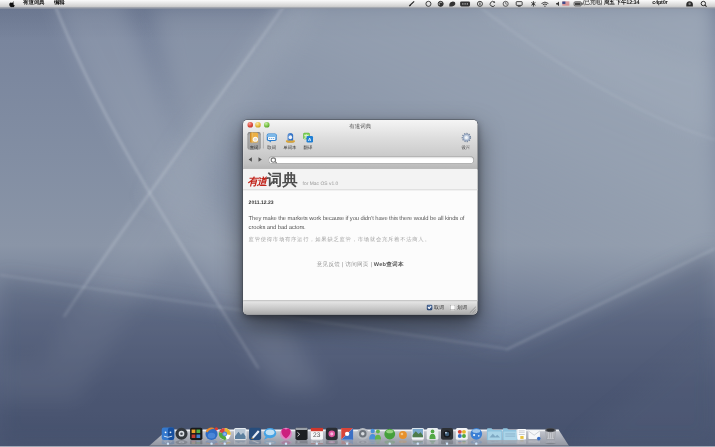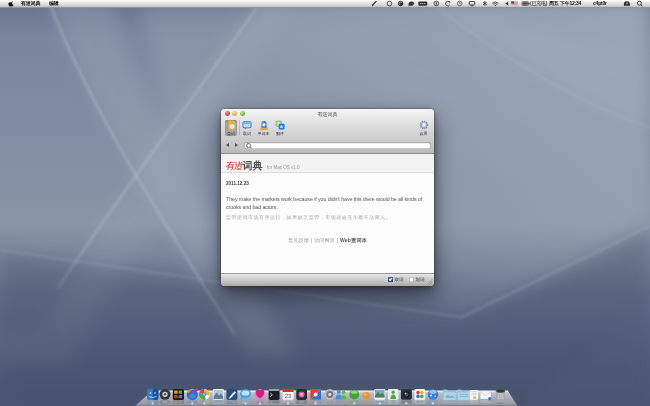--- a/index.html
+++ b/index.html
@@ -28,22 +28,22 @@
 .navtri{position:absolute;top:34px;width:0;height:0;border-top:2.3px solid transparent;border-bottom:2.3px solid transparent;}
 #trileft{left:5px;border-right:3.6px solid #4f4f4f;}
 #triright{left:14px;border-left:3.6px solid #4f4f4f;}
 #searchpill{position:absolute;left:23px;top:33px;width:187px;height:7px;border-radius:3.5px;background:#fff;box-shadow:inset 0 0 0 .6px #9a9a9a, inset 0 1px 1.5px rgba(0,0,0,.3);}
 #mag{position:absolute;left:2px;top:1.4px;width:3px;height:3px;border:0.8px solid #777;border-radius:50%;}
 #mag:after{content:"";position:absolute;left:2.6px;top:2.8px;width:1.6px;height:.8px;background:#777;transform:rotate(45deg);}
 
 #content{position:absolute;left:0;top:45px;width:213px;height:120px;background:#fcfcfc;overflow:hidden;}
 #logostrip{position:absolute;left:0;top:0;width:213px;height:18px;background:#f3f3f3;border-bottom:1px solid #dcdcdc;}
 #logo{position:absolute;left:4px;top:1px;white-space:nowrap;}
-#logoyd{font-size:9.5px;font-weight:normal;font-style:italic;color:#c2251c;letter-spacing:-1.2px;font-family:"Liberation Serif",serif;}
-#logocd{font-size:10px;font-weight:bold;color:#4e4e4e;letter-spacing:0;margin-top:28px;}
+#logoyd{font-size:9.5px;font-weight:bold;font-style:italic;color:#c2251c;letter-spacing:-1.2px;font-family:"Liberation Serif",serif;}
+#logocd{font-size:14px;font-weight:bold;color:#4e4e4e;letter-spacing:0;margin-top:28px;}
 #logofor{font-size:4.5px;color:#999;}
 #cdate{position:absolute;left:5px;top:27px;font-size:4.6px;font-weight:bold;color:#3a3a3a;}
 #ceng{position:absolute;left:5px;top:41px;width:203px;font-size:5.3px;line-height:8.3px;color:#555;letter-spacing:-.08px;}
 #cchn{position:absolute;left:5px;top:59.5px;font-size:4.9px;color:#a5a5a5;letter-spacing:.62px;}
 #clinks{position:absolute;left:0;top:82.5px;width:213px;text-align:center;font-size:5.1px;color:#8a8a8a;letter-spacing:.2px;}
 
 #wbot{position:absolute;left:0;bottom:0;width:213px;height:12px;border-radius:0 0 4px 4px;background:linear-gradient(#e6e6e6,#c4c4c4 60%,#a8a8a8);border-top:1px solid #999;}
 .cb{position:absolute;top:3px;width:5px;height:5px;border-radius:1px;}
 #cb1{left:167px;background:linear-gradient(#6f8cb8,#2e4a78);box-shadow:inset 0 0 0 .5px #26406a;}
 #cb1:after{content:"";position:absolute;left:1px;top:1px;width:2.4px;height:1.2px;border-left:1px solid #fff;border-bottom:1px solid #fff;transform:rotate(-45deg);}

